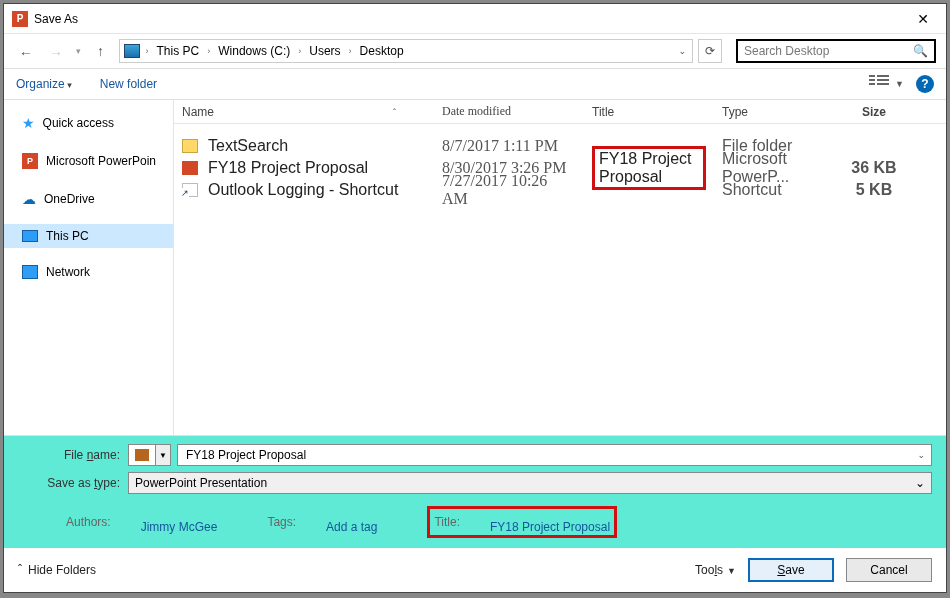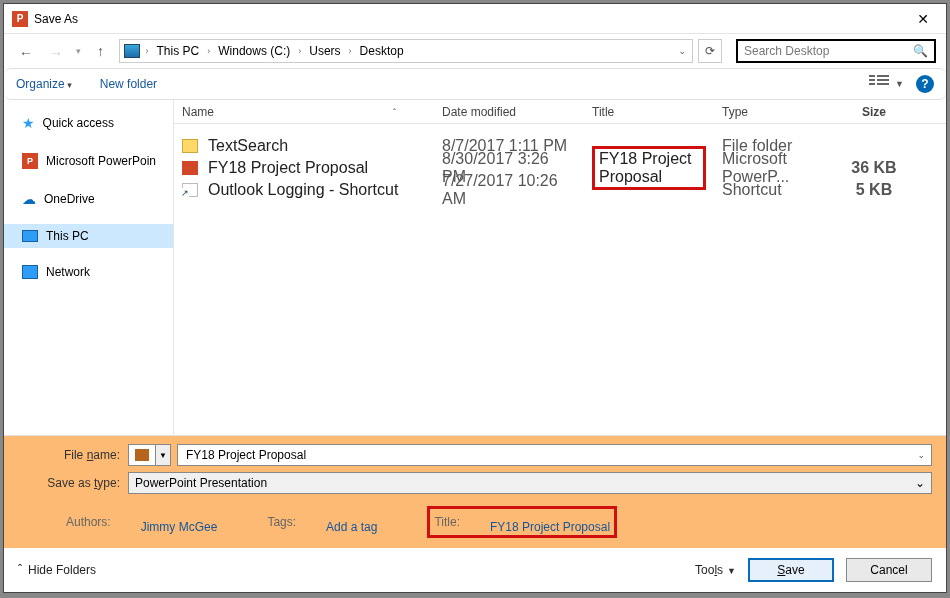--- a/index.html
+++ b/index.html
@@ -98,21 +98,20 @@
   
   .toolbar {
     height:32px;
     border-top:1px solid #e0e0e0;
     border-bottom:1px solid #e0e0e0;
     display:flex;
     align-items:center;
     padding:0 12px;
     gap:28px;
     background:#fff;
-    border-radius:7px;
   }
   .toolbar .link { color:#15569c; }
   .toolbar .drop::after { content:" \25BE"; font-size:9px; color:#444;}
   .toolbar-right { margin-left:auto; display:flex; align-items:center; gap:12px; }
   .view-icon {
     width:22px; height:18px;
     display:inline-block;
     background:
       linear-gradient(#666,#666) 0 0/6px 2px no-repeat,
       linear-gradient(#666,#666) 0 4px/6px 2px no-repeat,
@@ -177,21 +176,21 @@
     font-size:12px;
     color:#444;
     height:24px;
     align-items:center;
   }
   .colheaders > div, .row > div {
     padding: 0 8px;
   }
   .col-name { width:260px; display:flex; align-items:center; gap:4px;}
   .col-name .sort { font-size:9px; margin-left:auto; margin-right:30px; color:#555;}
-  .col-date { width:150px; }
+  .col-date { width:150px;font-family:Liberation Serif, serif; }
   .col-title { width:130px; }
   .col-type { width:120px; }
   .col-size { width:80px; text-align:center;font-weight:bold; }
   .rows { flex:1; overflow:auto; }
   .row {
     display:flex;
     align-items:center;
     height:22px;
     font-size:16px;
     color:#222;
@@ -209,21 +208,21 @@
   .highlight-red {
     border:3px solid #d01010;
     padding:1px 4px;
     display:inline-block;
   }
 
   
   .bottom {
     border-top:1px solid #e0e0e0;
     padding:8px 14px 10px 14px;
-    background:#fdba74;
+    background:#5eead4;
   }
   .formrow {
     display:flex;
     align-items:center;
     margin-bottom:6px;
   }
   .formlabel {
     width:110px;
     text-align:right;
     padding-right:8px;

